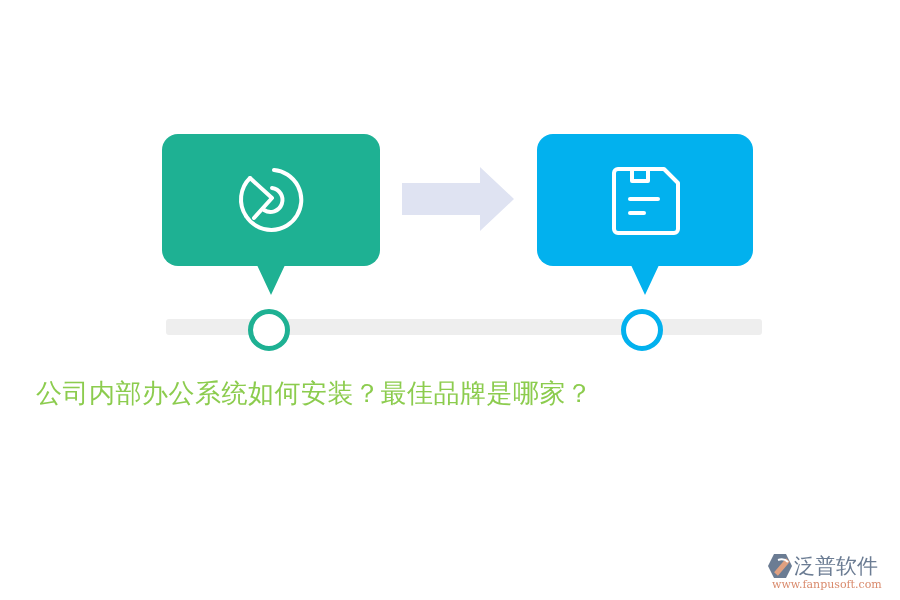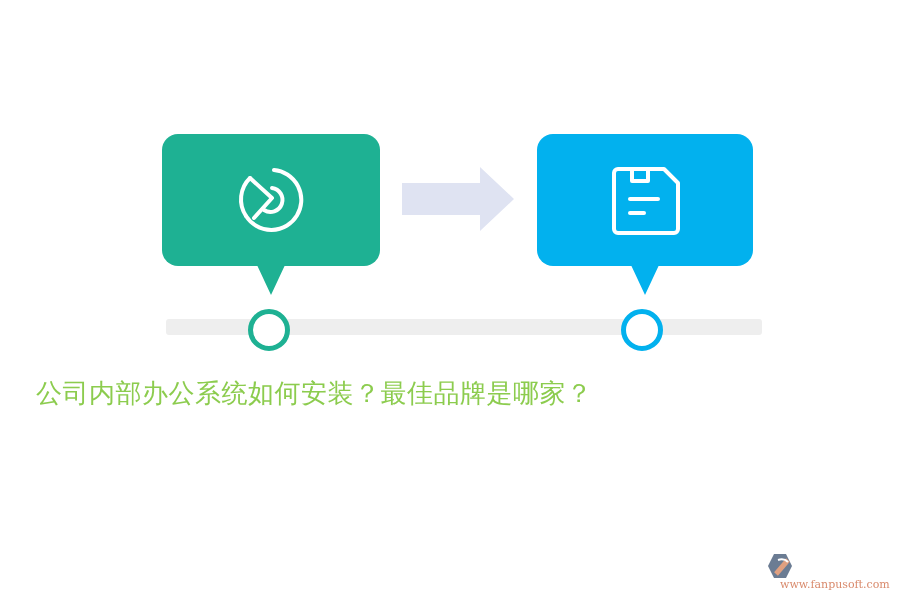--- a/index.html
+++ b/index.html
@@ -15,21 +15,21 @@
   .icon-right { left:608px; top:165px; width:76px; height:72px; }
   .arrow { position:absolute; left:402px; top:167px; width:112px; height:64px; }
   .track { position:absolute; left:166px; top:319px; width:596px; height:16px; background:#eeeeee; border-radius:3px; }
   .node { position:absolute; width:42px; height:42px; border-radius:50%; background:#fff; box-sizing:border-box; border:5px solid; }
   .node-left { left:248px; top:309px; border-color:#1eb193; }
   .node-right { left:621px; top:309px; border-color:#02b1ee; }
   .title { position:absolute; left:36px; top:376px; font-size:26px; color:#8ccc4e; letter-spacing:0.5px; white-space:nowrap; font-family:"DejaVu Sans", sans-serif; }
   .logo { position:absolute; left:766px; top:552px; width:130px; height:40px; }
   .logo-mark { position:absolute; left:0; top:2px; width:26px; height:24px; }
   .logo-name { position:absolute; left:28px; top:0; font-size:21px; color:#6b7c93; font-family:"DejaVu Sans", sans-serif; white-space:nowrap; }
-  .logo-url { position:absolute; left:6px; top:26px; font-size:11px; color:#d98a6c; font-family:"DejaVu Serif", serif; white-space:nowrap;margin-left:8px; }
+  .logo-url { position:absolute; left:6px; top:26px; font-size:11px; color:#d98a6c; font-family:"DejaVu Serif", serif; white-space:nowrap; }
 </style>
 </head>
 <body>
 
 <div class="bubble bubble-left"></div>
 <div class="tail tail-left"></div>
 <svg class="icon icon-left" viewBox="0 0 80 72">
   <g fill="none" stroke="#ffffff" stroke-width="4" stroke-linecap="round" stroke-linejoin="round">
     <path d="M42 6 A30 30 0 1 1 14 52"></path>
     <path d="M14 52 A30 30 0 0 1 18 14"></path>
@@ -58,14 +58,15 @@
 <div class="node node-right"></div>
 
 <div class="title">公司内部办公系统如何安装？最佳品牌是哪家？</div>
 
 <div class="logo">
   <svg class="logo-mark" viewBox="0 0 26 24">
     <polygon points="8,0 20,0 26,12 20,24 8,24 2,12" fill="#6b7c93"></polygon>
     <path d="M10 20 L22 6" stroke="#e0a080" stroke-width="5"></path>
     <path d="M12 6 Q18 4 22 8" stroke="#ffffff" stroke-width="2" fill="none"></path>
   </svg>
+  <span class="logo-name">泛普软件</span>
   <span class="logo-url">www.fanpusoft.com</span>
 </div>
 
 </body></html>

